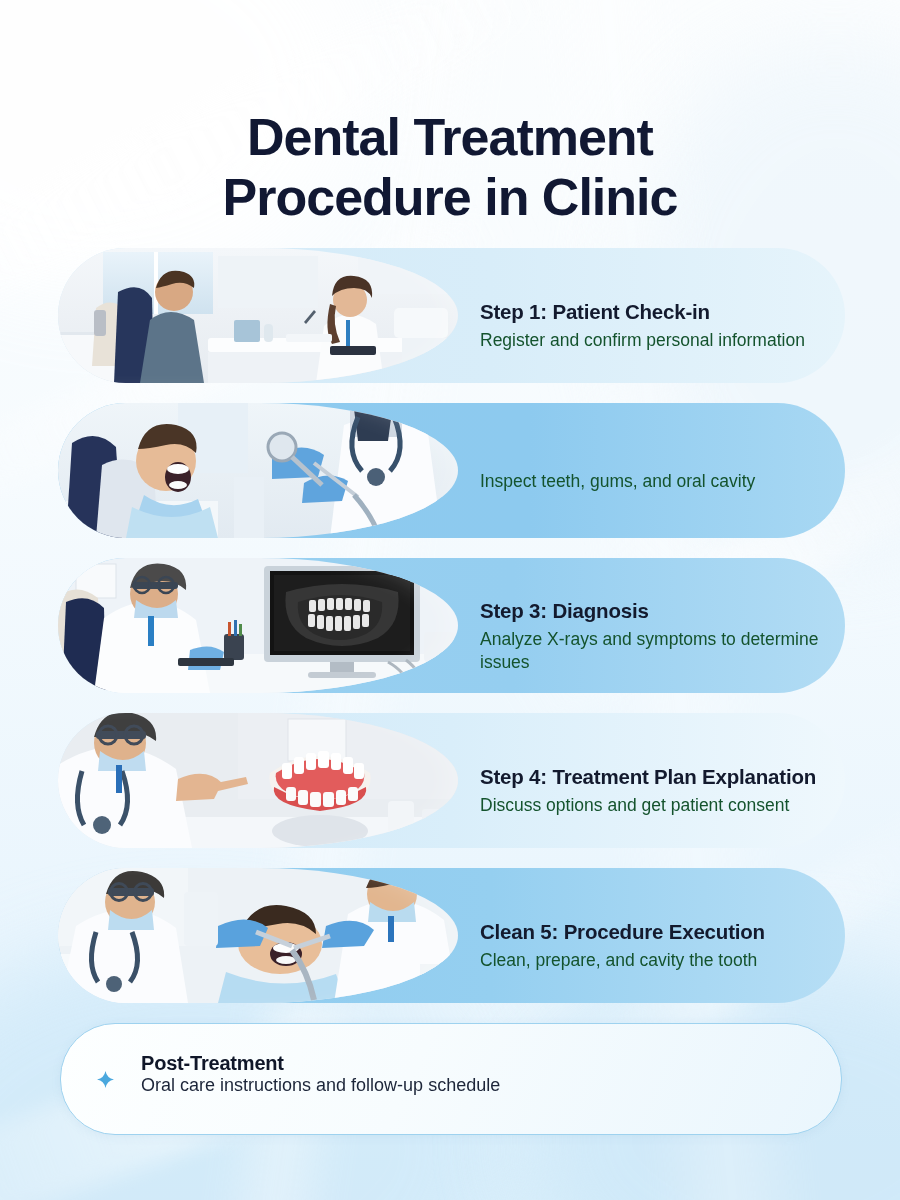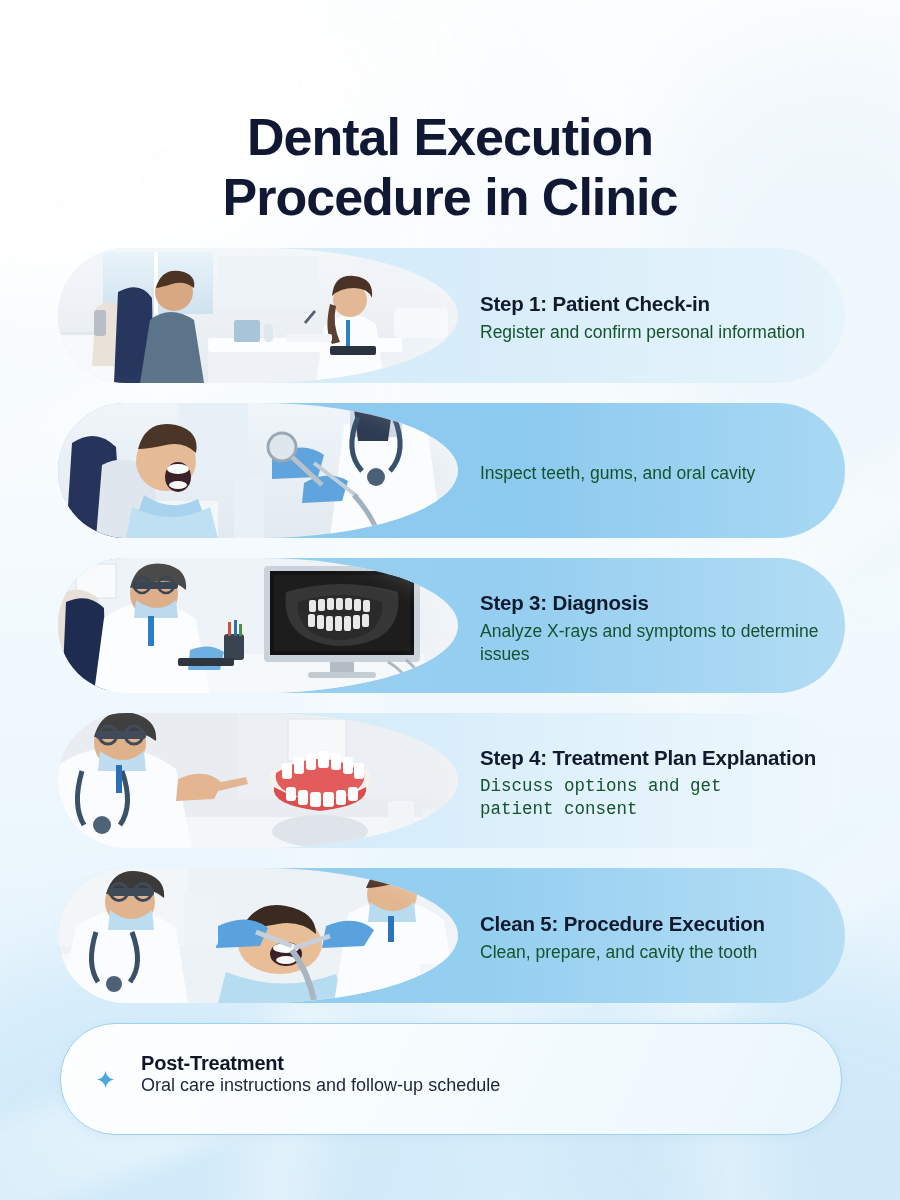--- a/index.html
+++ b/index.html
@@ -61,26 +61,26 @@
     border-radius:68px 50% 50% 68px / 68px 68px 68px 68px;
     overflow:hidden;
   }
   .thumb::after{
     content:"";position:absolute;inset:0;
     border-radius:68px 50% 50% 68px / 68px 68px 68px 68px;
     box-shadow:inset -26px 0 28px -18px rgba(255,255,255,.28);
   }
   .photo{position:absolute;inset:0;}
 
-  .txt{position:absolute;left:422px;top:3px;height:135px;
+  .txt{position:absolute;left:422px;top:11px;height:135px;
        display:flex;flex-direction:column;justify-content:center;}
   .st{font-size:20.5px;font-weight:700;color:#131a2e;letter-spacing:-.2px;
       margin:0 0 5px 0;white-space:nowrap;}
   .sd{font-size:17.5px;font-weight:400;color:#14532d;line-height:1.32;max-width:355px;}
-  .w-wide .sd{max-width:320px;font-family:Liberation Mono, monospace;}
+  .w-wide .sd{max-width:320px;}
 
   
   .footer{
     position:absolute;left:60px;top:1023px;width:780px;height:110px;
     border-radius:55px;border:1.4px solid #9ed2ef;
     background:linear-gradient(115deg,#fdffff 0%,#f7fcfe 45%,#eaf6fd 100%);
     box-shadow:0 2px 10px rgba(120,170,200,.10);
   }
   .diamond{
     position:absolute;left:36px;top:47px;width:17px;height:17px;
@@ -103,21 +103,21 @@
   <div class="streak s1"></div>
   <div class="streak s2"></div>
   <div class="streak s3"></div>
   <div class="streak s4"></div>
   <div class="streak s5"></div>
 </div>
 
 <div class="page">
 
   <h1 class="title">
-    <span class="l">Dental Execution</span>
+    <span class="l">Dental Treatment</span>
     <span class="l">Procedure in Clinic</span>
   </h1>
 
   <div class="steps">
 
     <div class="row tone-1">
       <div class="card"></div>
       <div class="thumb">
         <svg class="photo" viewBox="0 0 400 135" preserveAspectRatio="xMidYMid slice">
           <defs>

